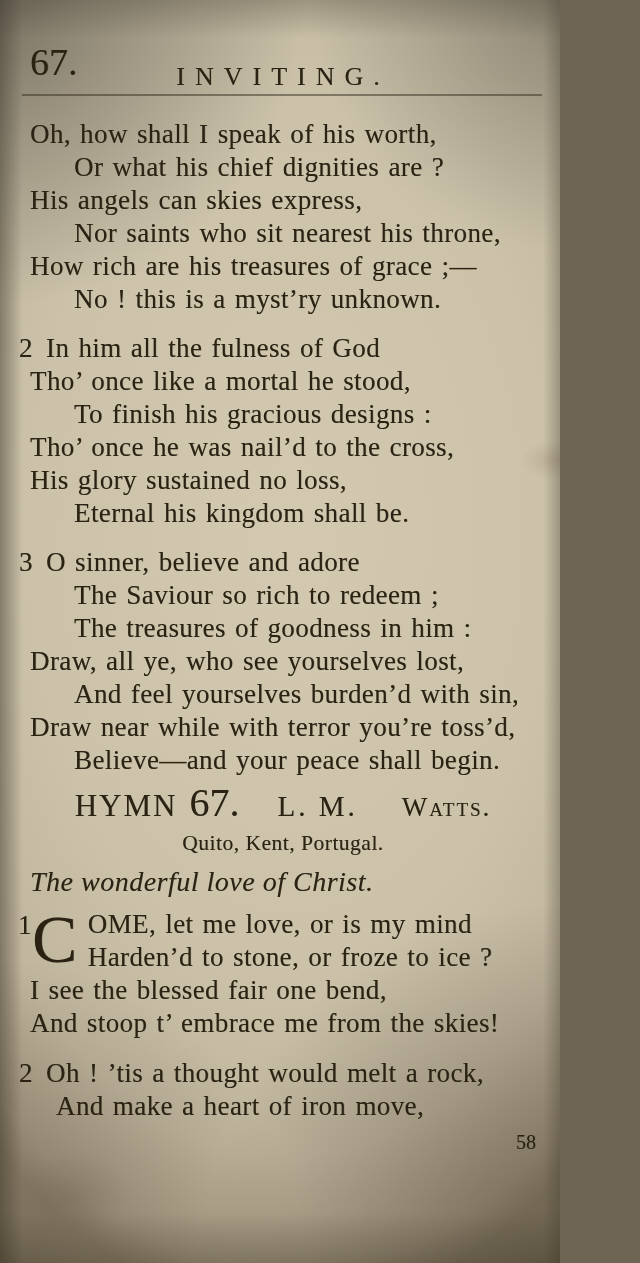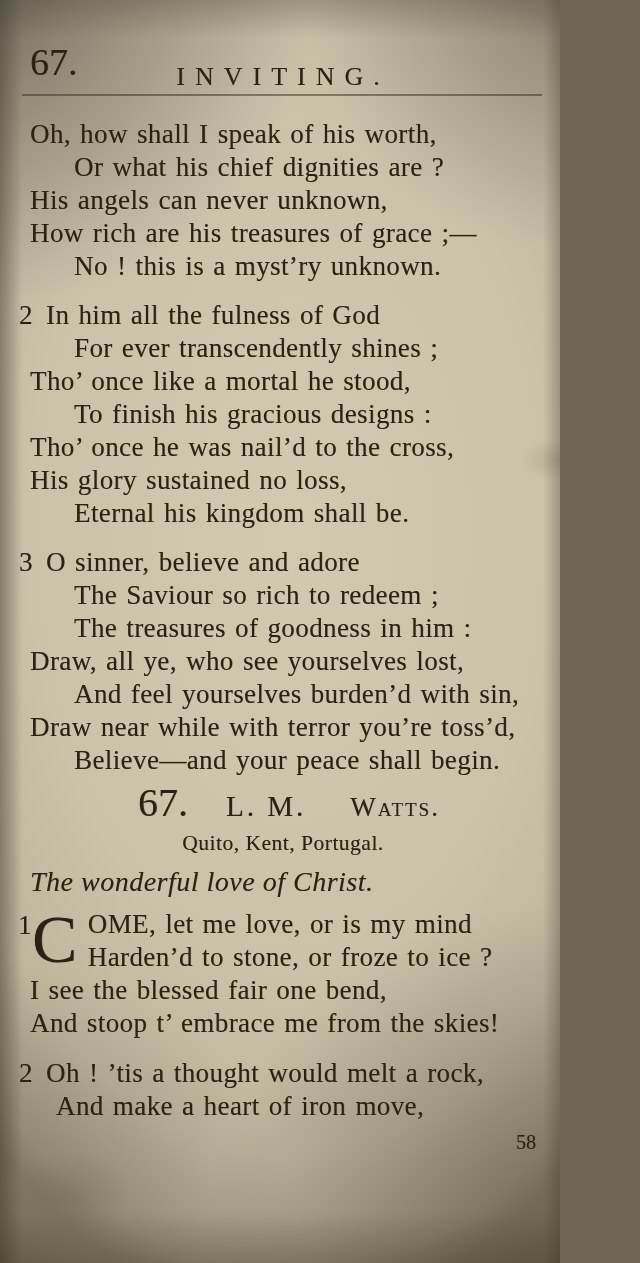--- a/index.html
+++ b/index.html
@@ -86,48 +86,49 @@
       <div class="hymn-no">67.</div>
       <div class="running-head">INVITING.</div>
       <div class="header-rule"></div>
     </div>
 
     <div class="poem">
 
       <div class="stanza">
         <div class="l">Oh, how shall I speak of his worth,</div>
         <div class="l ind">Or what his chief dignities are ?</div>
-        <div class="l">His angels can never unknown,</div>
+        <div class="l">His angels can skies express,</div>
+        <div class="l ind">Nor saints who sit nearest his throne,</div>
         <div class="l">How rich are his treasures of grace ;—</div>
         <div class="l ind">No ! this is a myst’ry unknown.</div>
       </div>
 
       <div class="stanza">
         <div class="l"><span class="vnum">2</span><span>In him all the fulness of God</span></div>
-        <div class="l ind">For ever transcendently shines ;</div>
         <div class="l">Tho’ once like a mortal he stood,</div>
         <div class="l ind">To finish his gracious designs :</div>
         <div class="l">Tho’ once he was nail’d to the cross,</div>
         <div class="l">His glory sustained no loss,</div>
         <div class="l ind">Eternal his kingdom shall be.</div>
       </div>
 
       <div class="stanza">
         <div class="l"><span class="vnum">3</span><span>O sinner, believe and adore</span></div>
         <div class="l ind">The Saviour so rich to redeem ;</div>
         <div class="l ind">The treasures of goodness in him :</div>
         <div class="l">Draw, all ye, who see yourselves lost,</div>
         <div class="l ind">And feel yourselves burden’d with sin,</div>
         <div class="l">Draw near while with terror you’re toss’d,</div>
         <div class="l ind">Believe—and your peace shall begin.</div>
       </div>
 
     </div>
 
     <div class="hymn-heading">
+      <span class="hh-label">HYMN</span>
       <span class="hh-num">67.</span>
       <span class="hh-meter">L. M.</span>
       <span class="hh-author">Watts.</span>
     </div>
 
     <div class="tunes">Quito, Kent, Portugal.</div>
 
     <div class="hymn-title">The wonderful love of Christ.</div>
 
     <div class="hymn-stanzas">

